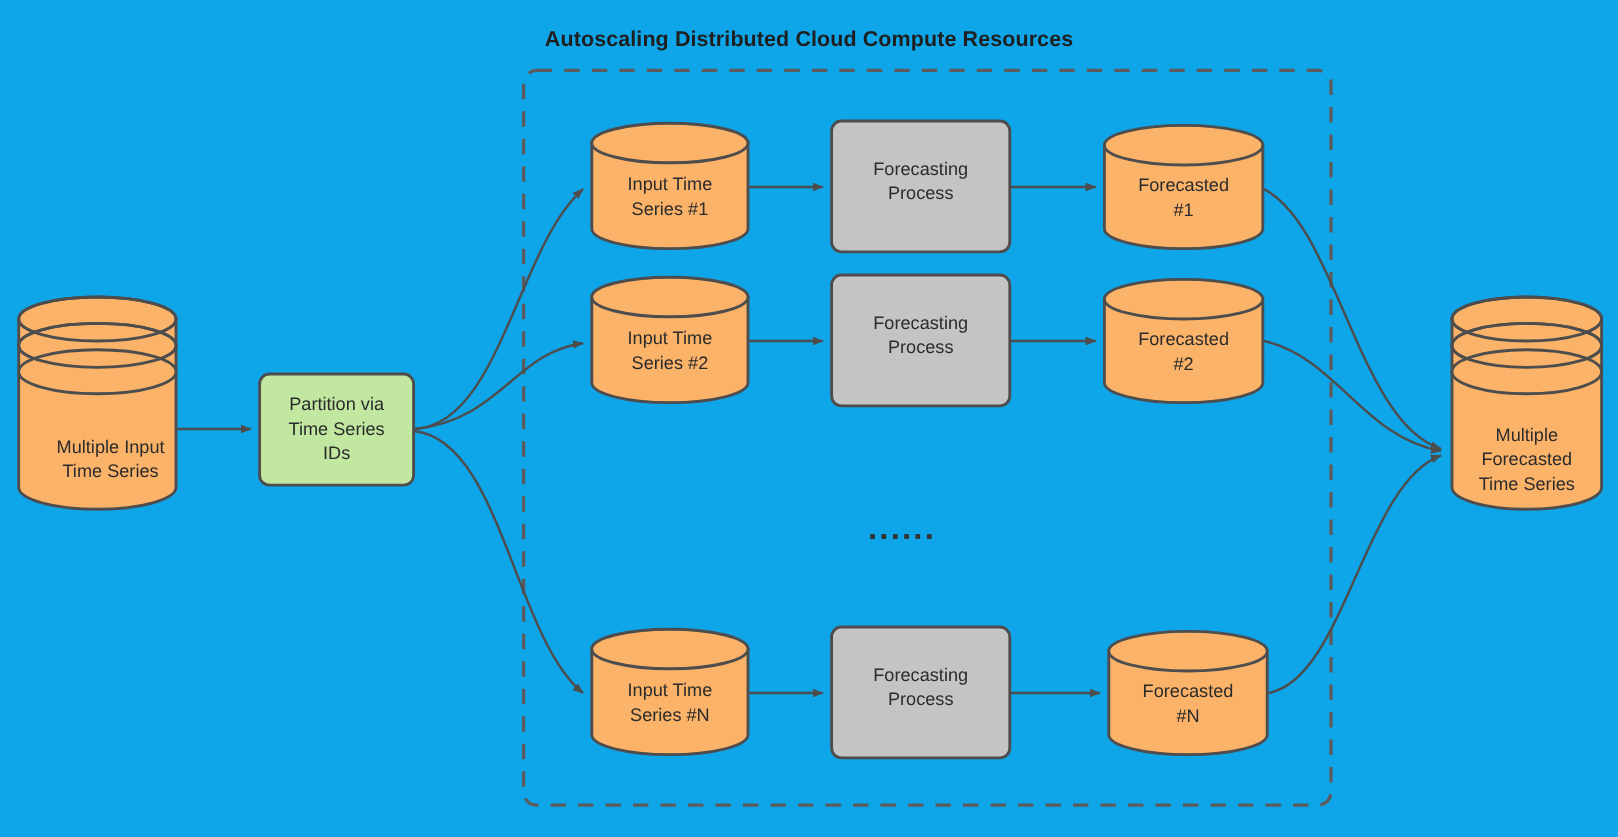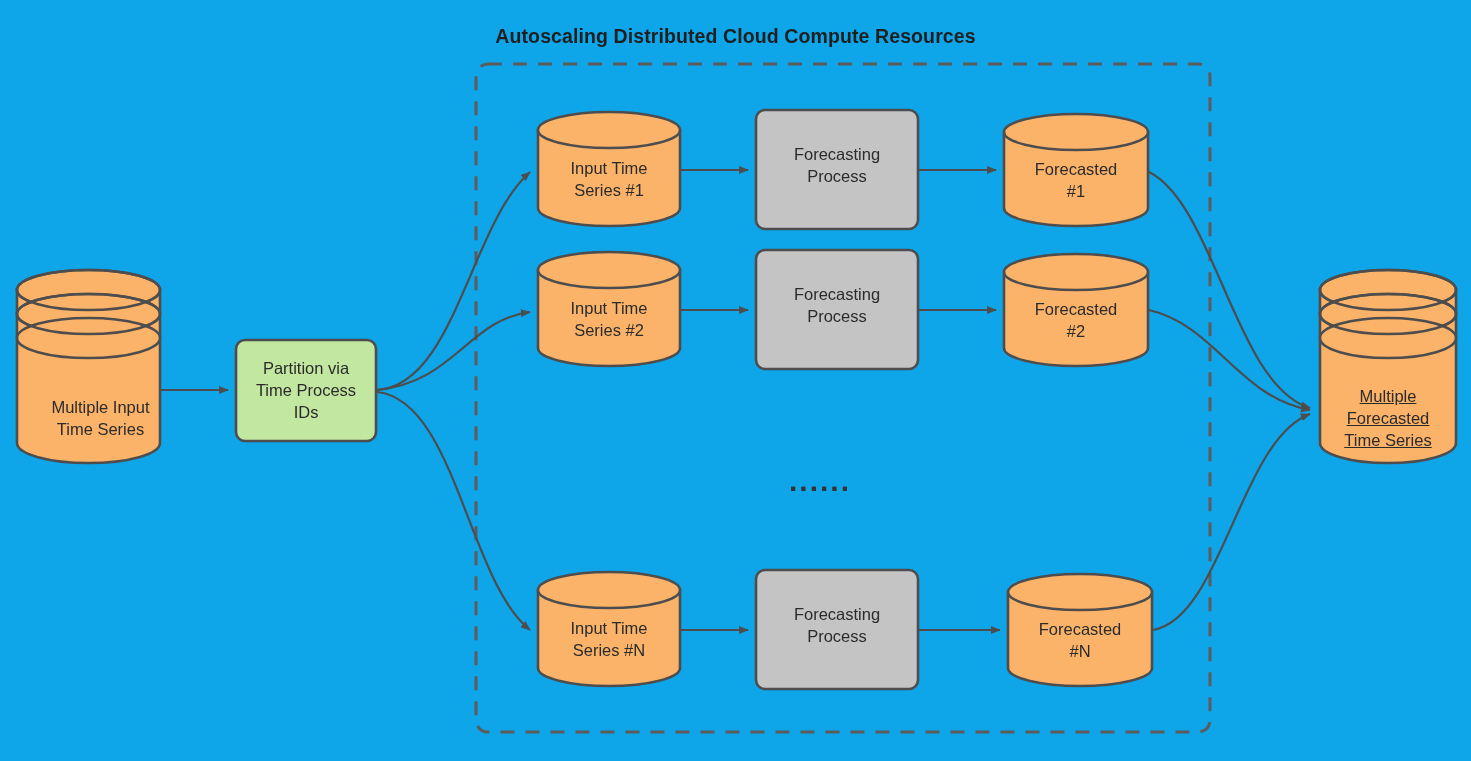--- a/index.html
+++ b/index.html
@@ -132,21 +132,21 @@
       <ellipse cx="1388" cy="338" rx="68" ry="20" fill="#FBB36A" stroke="#4D4D4D" stroke-width="2.6"></ellipse>
       <ellipse cx="1388" cy="290" rx="68" ry="20" fill="none" stroke="#4D4D4D" stroke-width="2.6"></ellipse>
       <ellipse cx="1388" cy="314" rx="68" ry="20" fill="none" stroke="#4D4D4D" stroke-width="2.6"></ellipse>
     </g>
   </svg>
 
   <div class="node-label" style="left:17px; top:396px; width:167px;">Multiple Input
 Time Series</div>
 
   <div class="node-label" style="left:236px; top:357px; width:140px;">Partition via
-Time Process
+Time Series
 IDs</div>
 
   <div class="node-label" style="left:538px; top:157px; width:142px;">Input Time
 Series #1</div>
   <div class="node-label" style="left:756px; top:143px; width:162px;">Forecasting
 Process</div>
   <div class="node-label" style="left:1004px; top:158px; width:144px;">Forecasted
 #1</div>
 
   <div class="node-label" style="left:538px; top:297px; width:142px;">Input Time
@@ -158,17 +158,17 @@
 
   <div class="ellipsis-dots" style="left:789px; top:466px;">......</div>
 
   <div class="node-label" style="left:538px; top:617px; width:142px;">Input Time
 Series #N</div>
   <div class="node-label" style="left:756px; top:603px; width:162px;">Forecasting
 Process</div>
   <div class="node-label" style="left:1008px; top:618px; width:144px;">Forecasted
 #N</div>
 
-  <div class="node-label" style="left:1320px; top:385px; width:136px;text-decoration:underline;">Multiple
+  <div class="node-label" style="left:1320px; top:385px; width:136px;">Multiple
 Forecasted
 Time Series</div>
 
 </div>
 
 </body></html>

